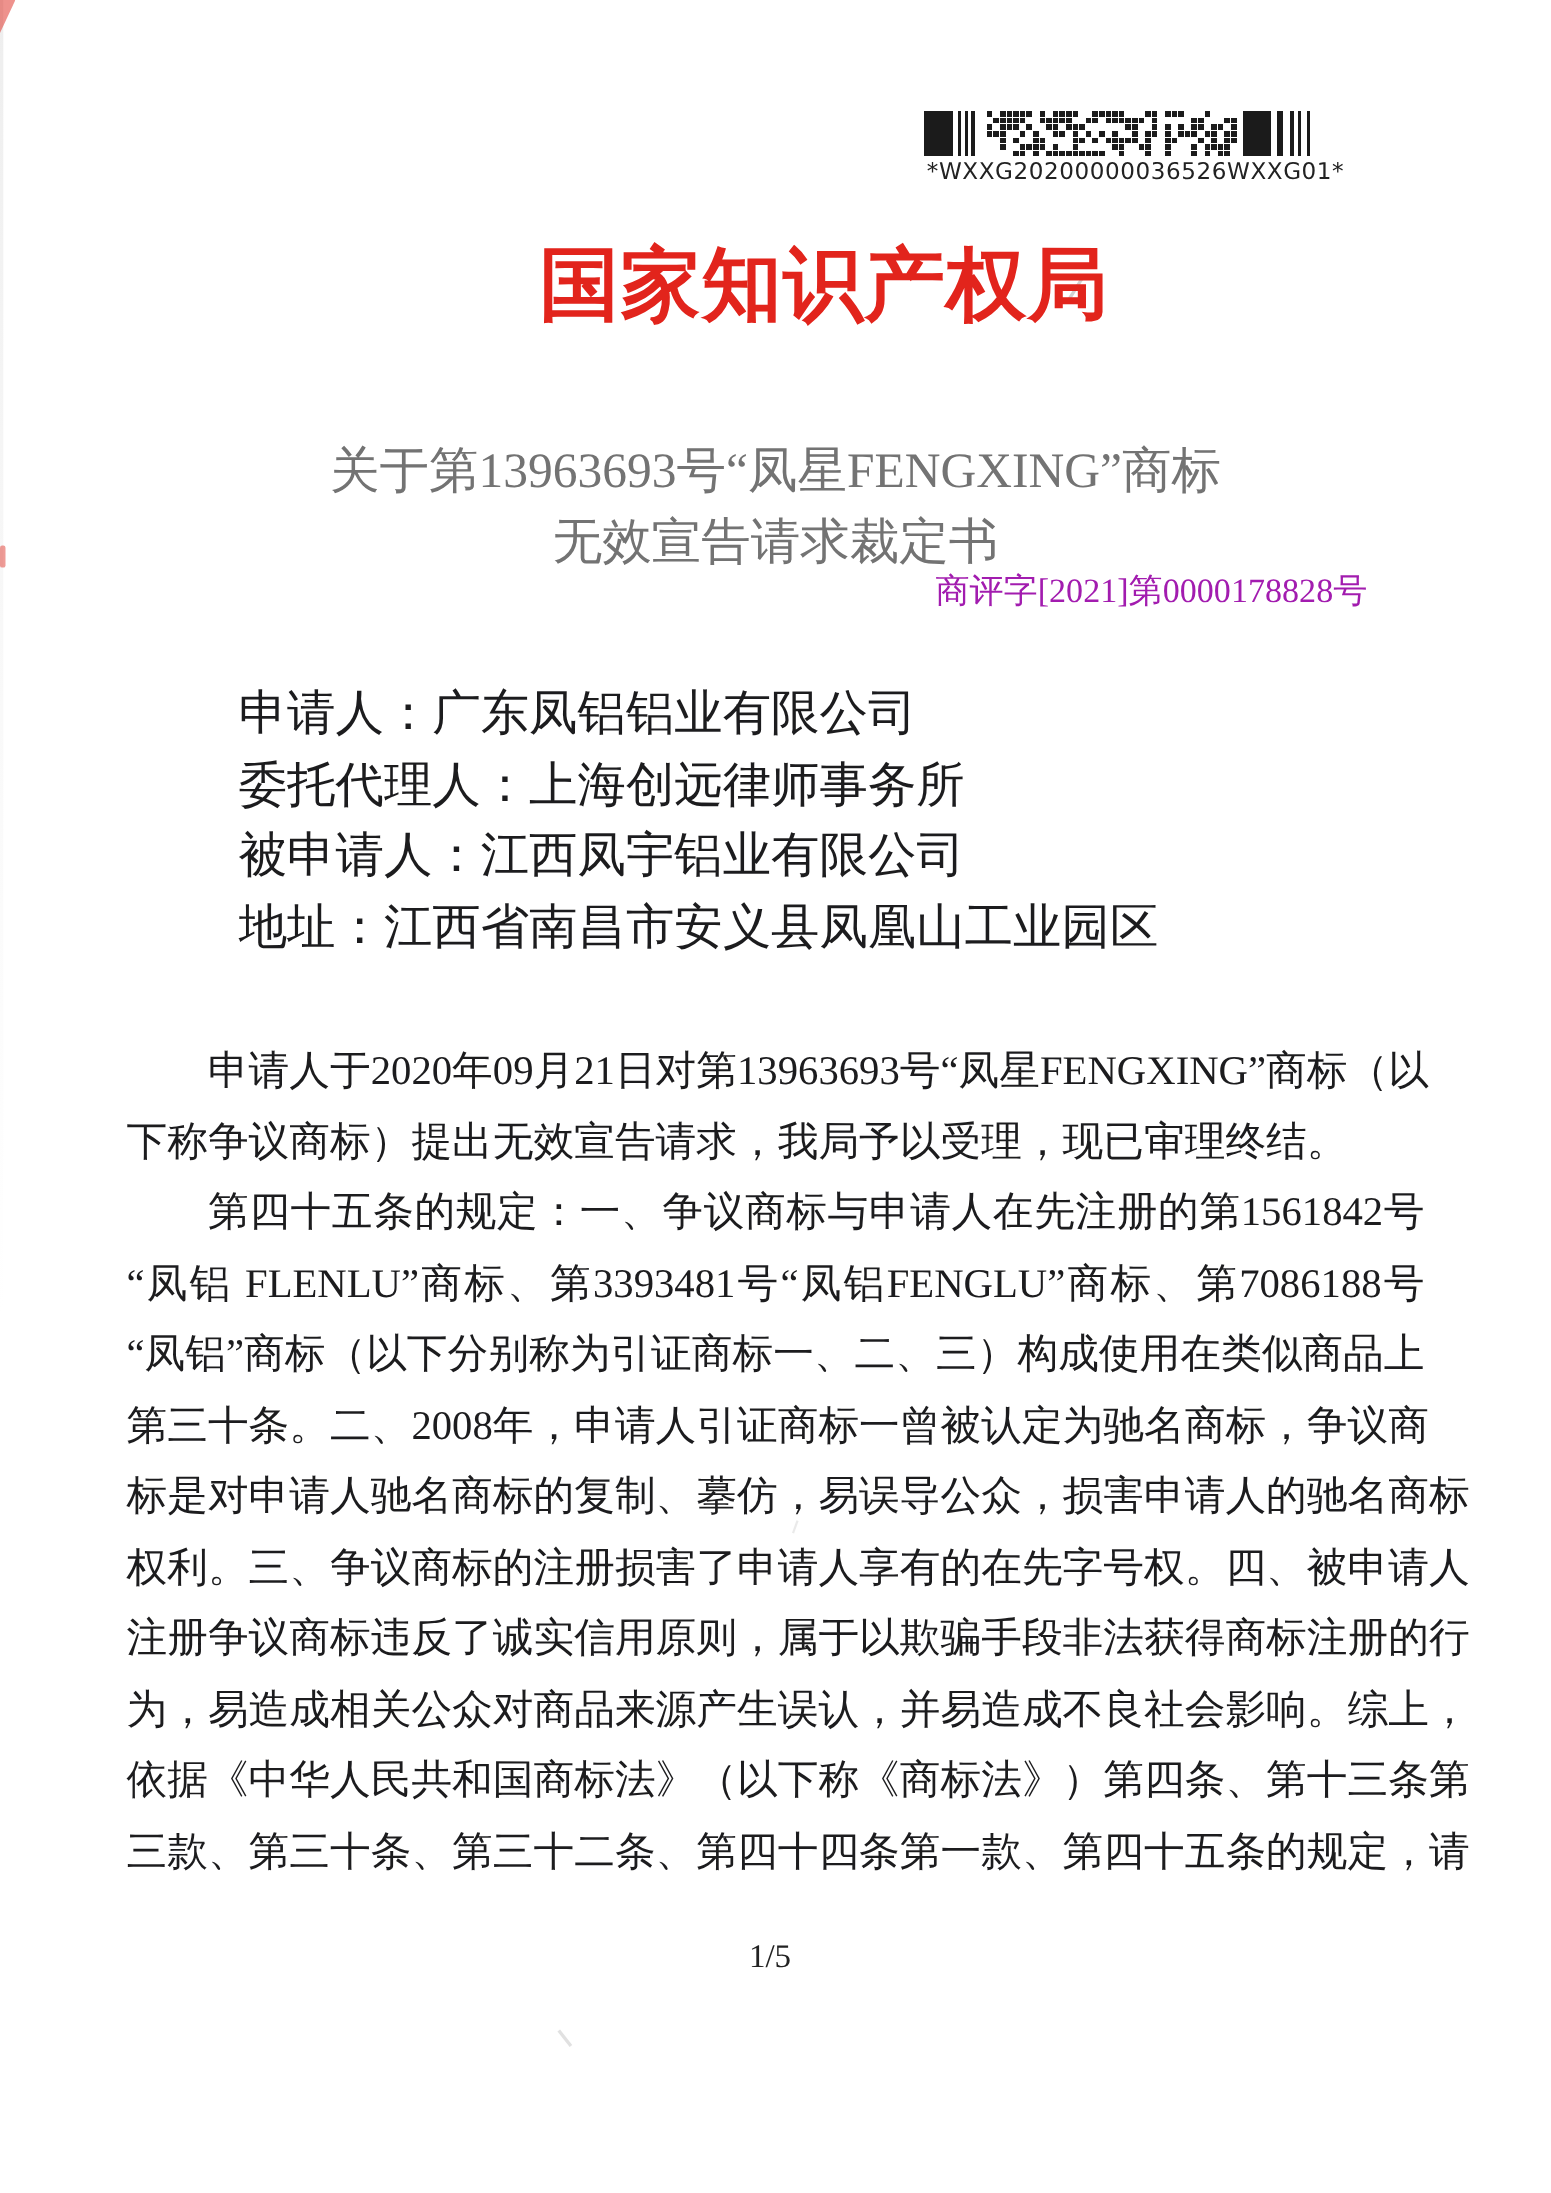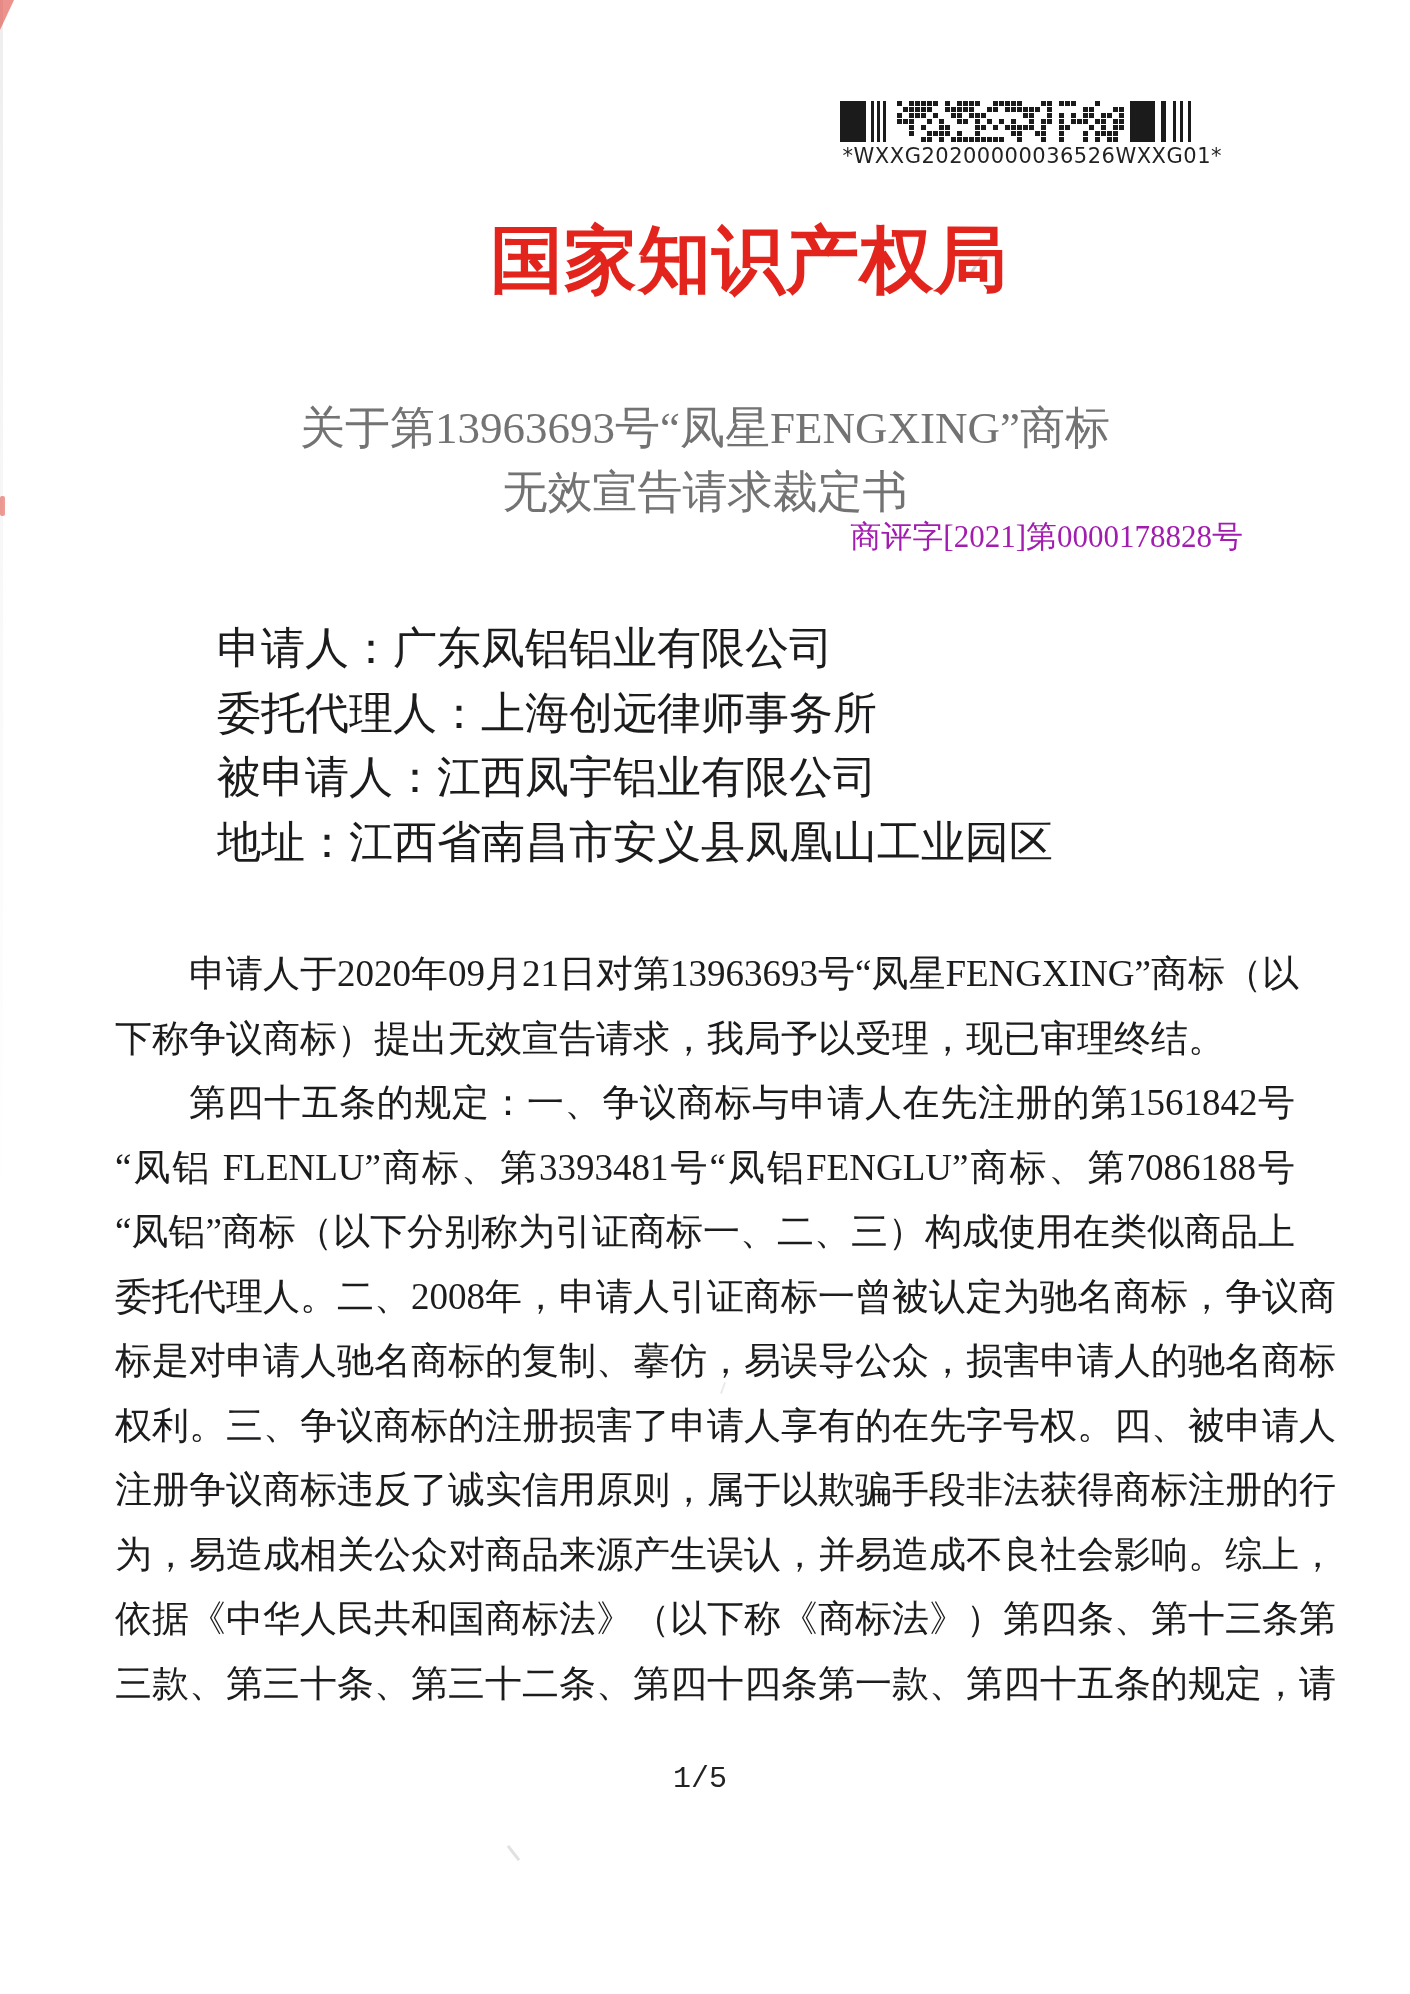--- a/index.html
+++ b/index.html
@@ -64,21 +64,21 @@
     text-align:justify;text-align-last:justify;
     text-justify:inter-character;
     white-space:nowrap;
   }
   .bl.ind{padding-left:74px;}
   .bl.end{text-align-last:left;}
 
   
   .pageno{
     position:absolute;left:0;top:1762px;width:1400px;
-    text-align:center;font-size:30px;color:#222;font-family:Liberation Mono, monospace;
+    text-align:center;font-size:30px;color:#222;
   }
 </style>
 </head>
 <body>
 
 <div class="page">
 
   <div class="artifact edge-gray"></div>
   <div class="artifact corner-red"></div>
   <div class="artifact edge-red"></div>
@@ -258,21 +258,21 @@
     <div class="pline">被申请人：江西凤宇铝业有限公司</div>
     <div class="pline">地址：江西省南昌市安义县凤凰山工业园区</div>
   </div>
 
   <div class="bodytext">
     <div class="bl ind">申请人于2020年09月21日对第13963693号“凤星FENGXING”商标（以</div>
     <div class="bl end">下称争议商标）提出无效宣告请求，我局予以受理，现已审理终结。</div>
     <div class="bl ind">第四十五条的规定：一、争议商标与申请人在先注册的第1561842号</div>
     <div class="bl">“凤铝 FLENLU”商标、第3393481号“凤铝FENGLU”商标、第7086188号</div>
     <div class="bl">“凤铝”商标（以下分别称为引证商标一、二、三）构成使用在类似商品上</div>
-    <div class="bl">委托代理人。二、2008年，申请人引证商标一曾被认定为驰名商标，争议商</div>
+    <div class="bl">第三十条。二、2008年，申请人引证商标一曾被认定为驰名商标，争议商</div>
     <div class="bl">标是对申请人驰名商标的复制、摹仿，易误导公众，损害申请人的驰名商标</div>
     <div class="bl">权利。三、争议商标的注册损害了申请人享有的在先字号权。四、被申请人</div>
     <div class="bl">注册争议商标违反了诚实信用原则，属于以欺骗手段非法获得商标注册的行</div>
     <div class="bl">为，易造成相关公众对商品来源产生误认，并易造成不良社会影响。综上，</div>
     <div class="bl">依据《中华人民共和国商标法》（以下称《商标法》）第四条、第十三条第</div>
     <div class="bl">三款、第三十条、第三十二条、第四十四条第一款、第四十五条的规定，请</div>
   </div>
 
   <div class="pageno">1/5</div>
 

